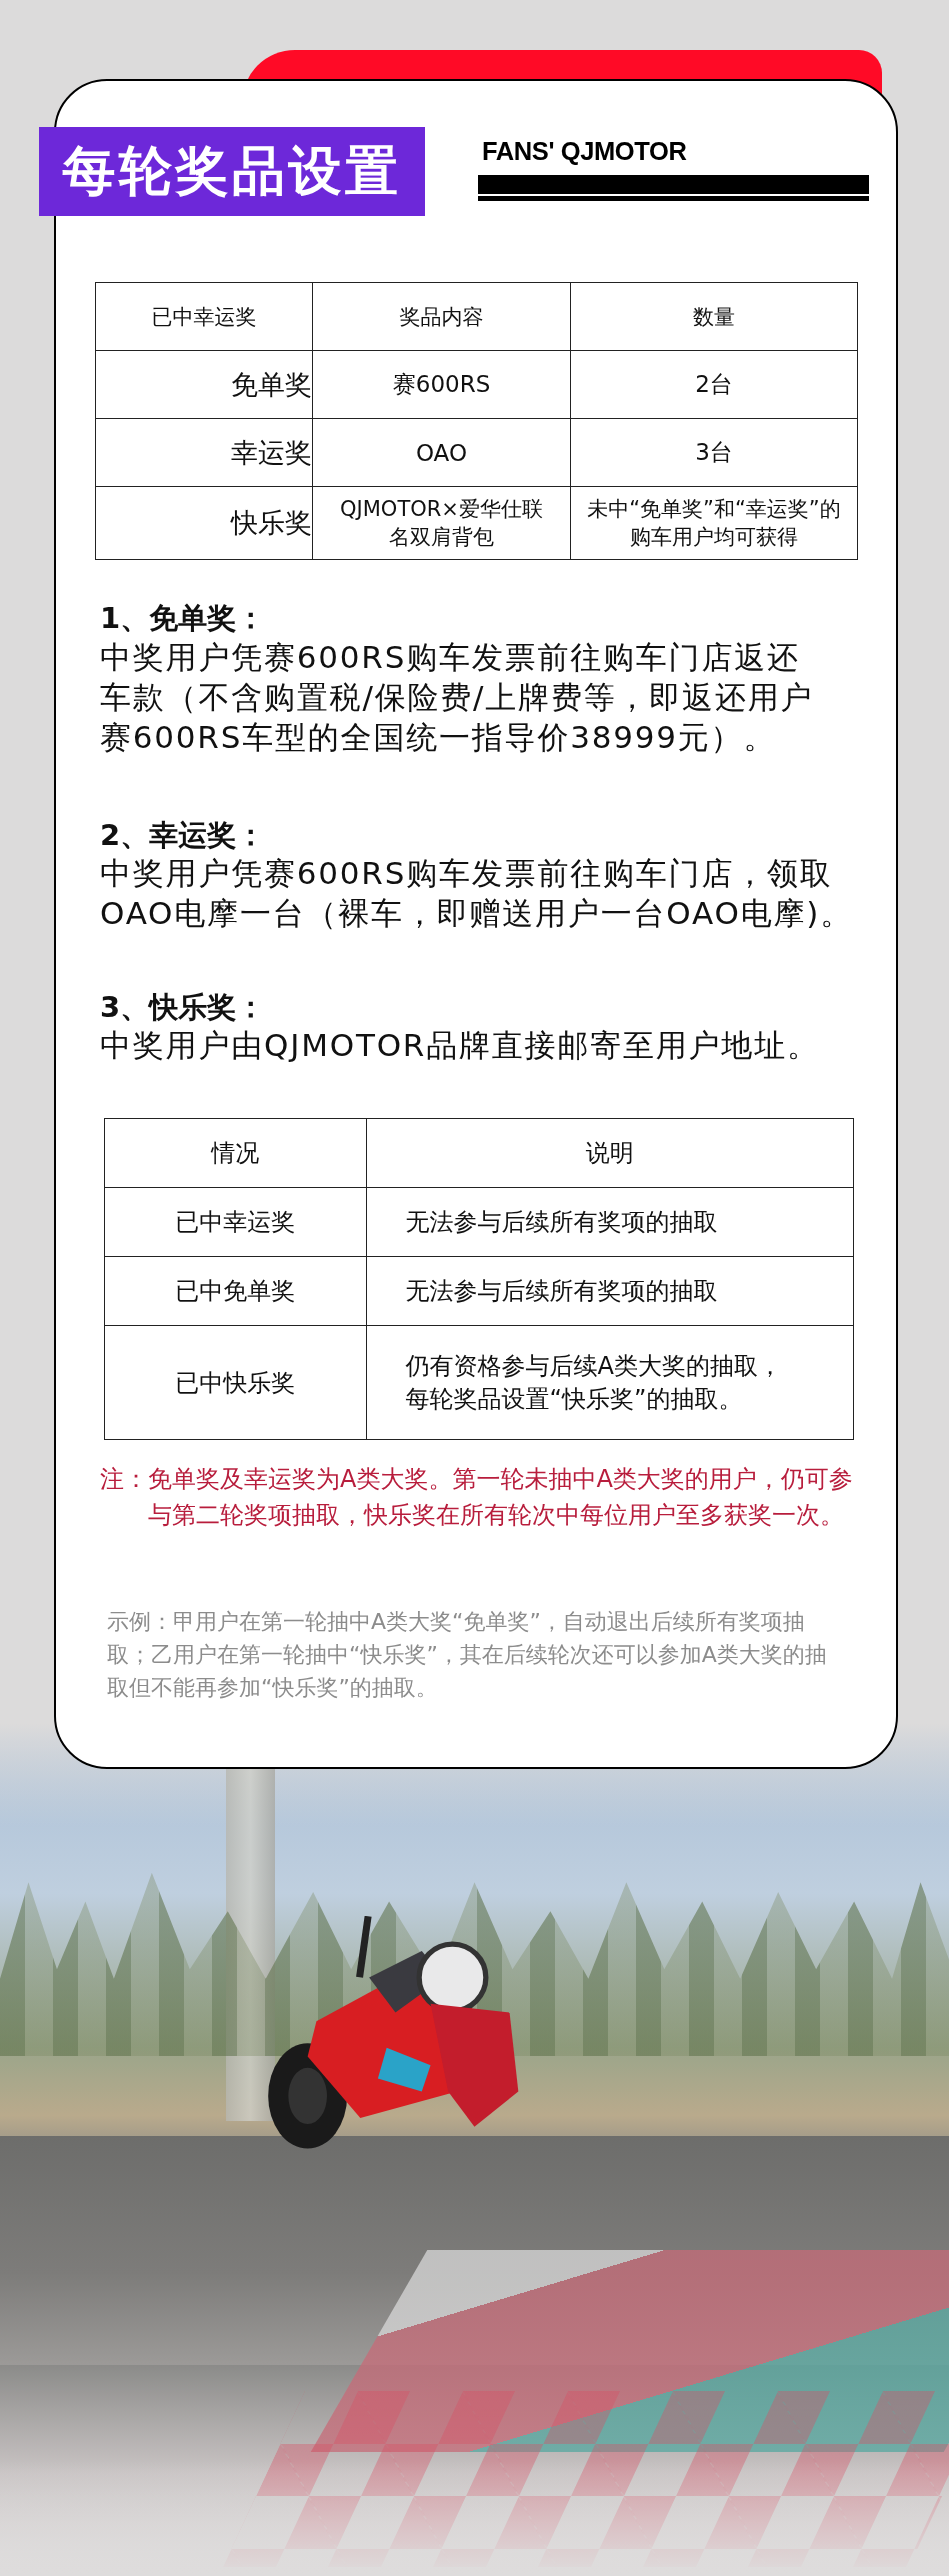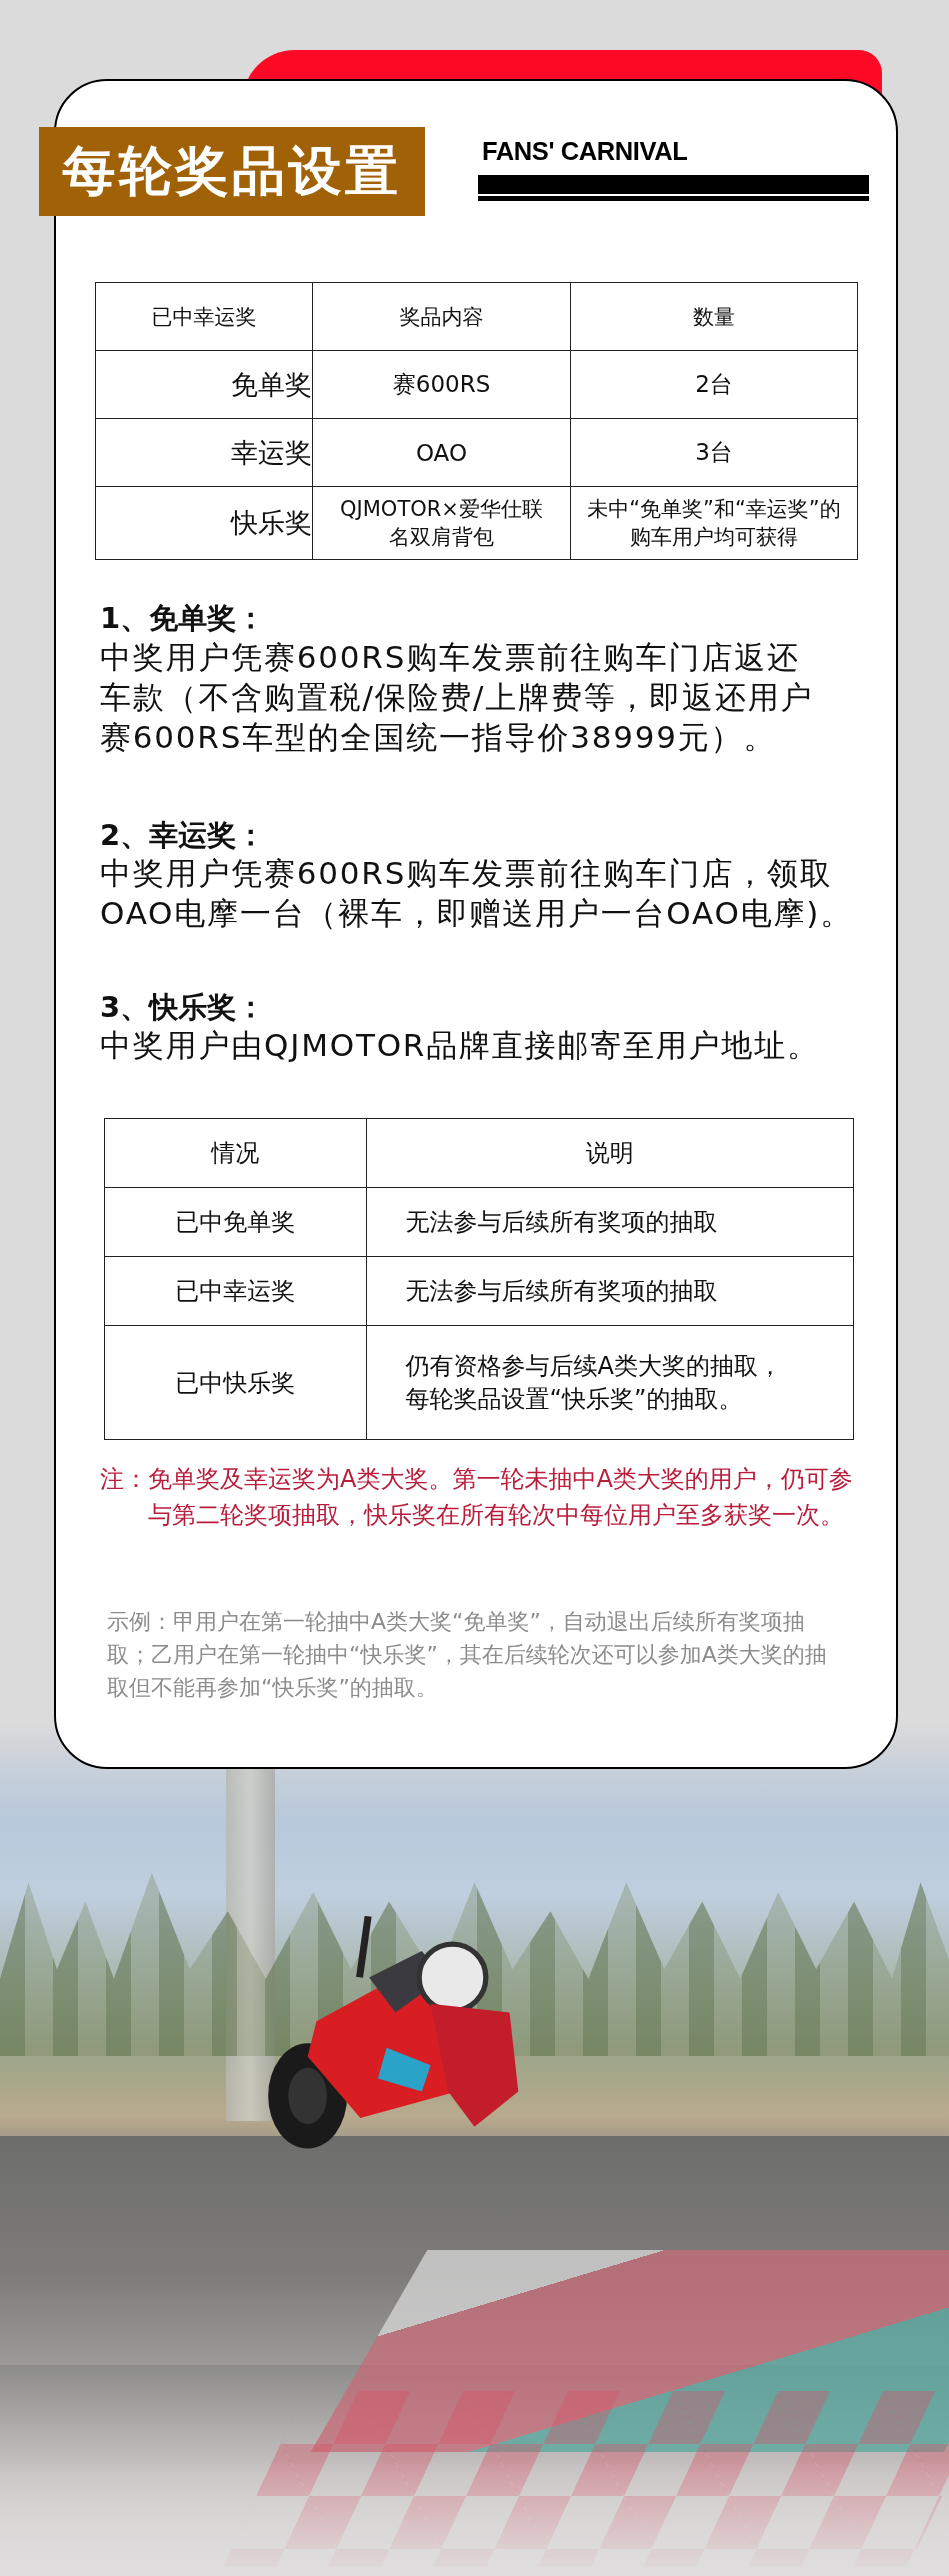--- a/index.html
+++ b/index.html
@@ -64,21 +64,21 @@
   }
   
   .card {
     position: absolute; left: 54px; top: 79px; width: 844px; height: 1690px;
     background: #ffffff;
     border: 2.6px solid #000;
     border-radius: 53px;
   }
   .title-box {
     position: absolute; left: 39px; top: 127px; width: 386px; height: 89px;
-    background: #a16207;
+    background: #6d28d9;
     display: flex; align-items: center; justify-content: center;
   }
   .title-text {
     color: #fff; font-weight: bold; font-size: 53px; letter-spacing: 3.5px;
     font-family: "DejaVu Sans", sans-serif;
   }
   .fans {
     position: absolute; left: 482px; top: 137px;
     font-family: "Liberation Sans", sans-serif; font-weight: bold;
     font-size: 25.5px; color: #000; letter-spacing: -0.4px;
@@ -143,21 +143,21 @@
 </svg>
 <div class="checker"></div>
 <div class="photo-fade"></div>
 
 <div class="red-tab"></div>
 <div class="card"></div>
 
 <div class="title-box">
   <span class="title-text">每轮奖品设置</span>
 </div>
-<div class="fans">FANS' CARNIVAL</div>
+<div class="fans">FANS' QJMOTOR</div>
 <div class="bar-thick"></div>
 <div class="bar-thin"></div>
 
 <table class="t1">
   <colgroup>
       <col class="c1">
       <col class="c2">
       <col class="c3">
     </colgroup>
   <tbody>
@@ -206,25 +206,25 @@
   <colgroup>
       <col class="c1">
       <col class="c2">
     </colgroup>
   <tbody>
       <tr>
     <th>情况</th>
     <th>说明</th>
   </tr>
   <tr>
+    <td>已中幸运奖</td>
+    <td class="desc">无法参与后续所有奖项的抽取</td>
+  </tr>
+  <tr>
     <td>已中免单奖</td>
-    <td class="desc">无法参与后续所有奖项的抽取</td>
-  </tr>
-  <tr>
-    <td>已中幸运奖</td>
     <td class="desc">无法参与后续所有奖项的抽取</td>
   </tr>
   <tr class="tall">
     <td>已中快乐奖</td>
     <td class="desc">
       <div>仍有资格参与后续A类大奖的抽取，</div>
       <div>每轮奖品设置“快乐奖”的抽取。</div>
     </td>
   </tr>
 </tbody>

